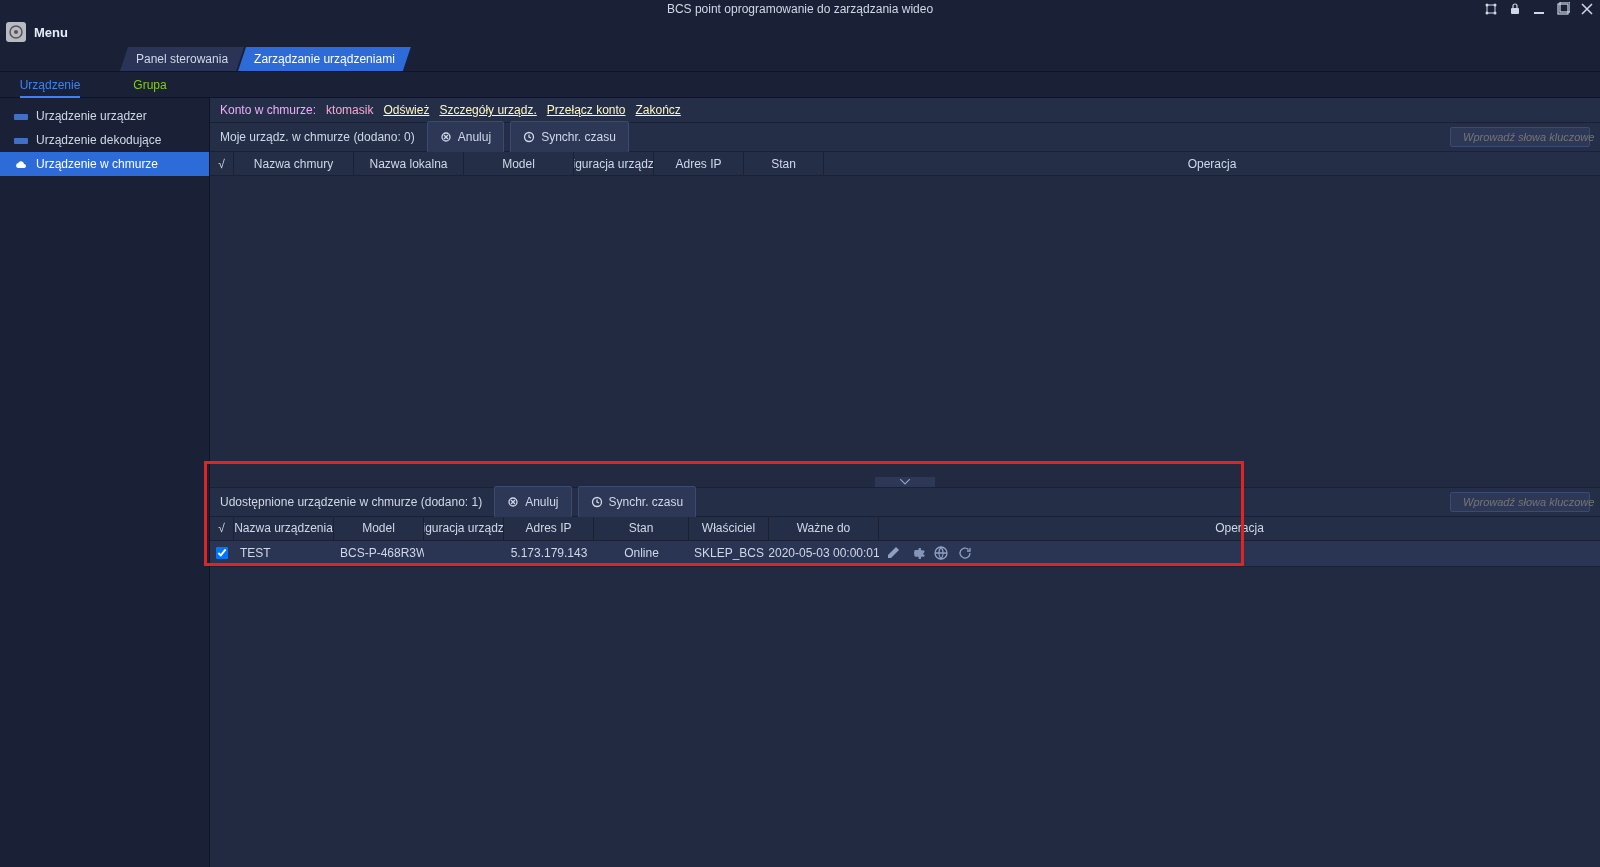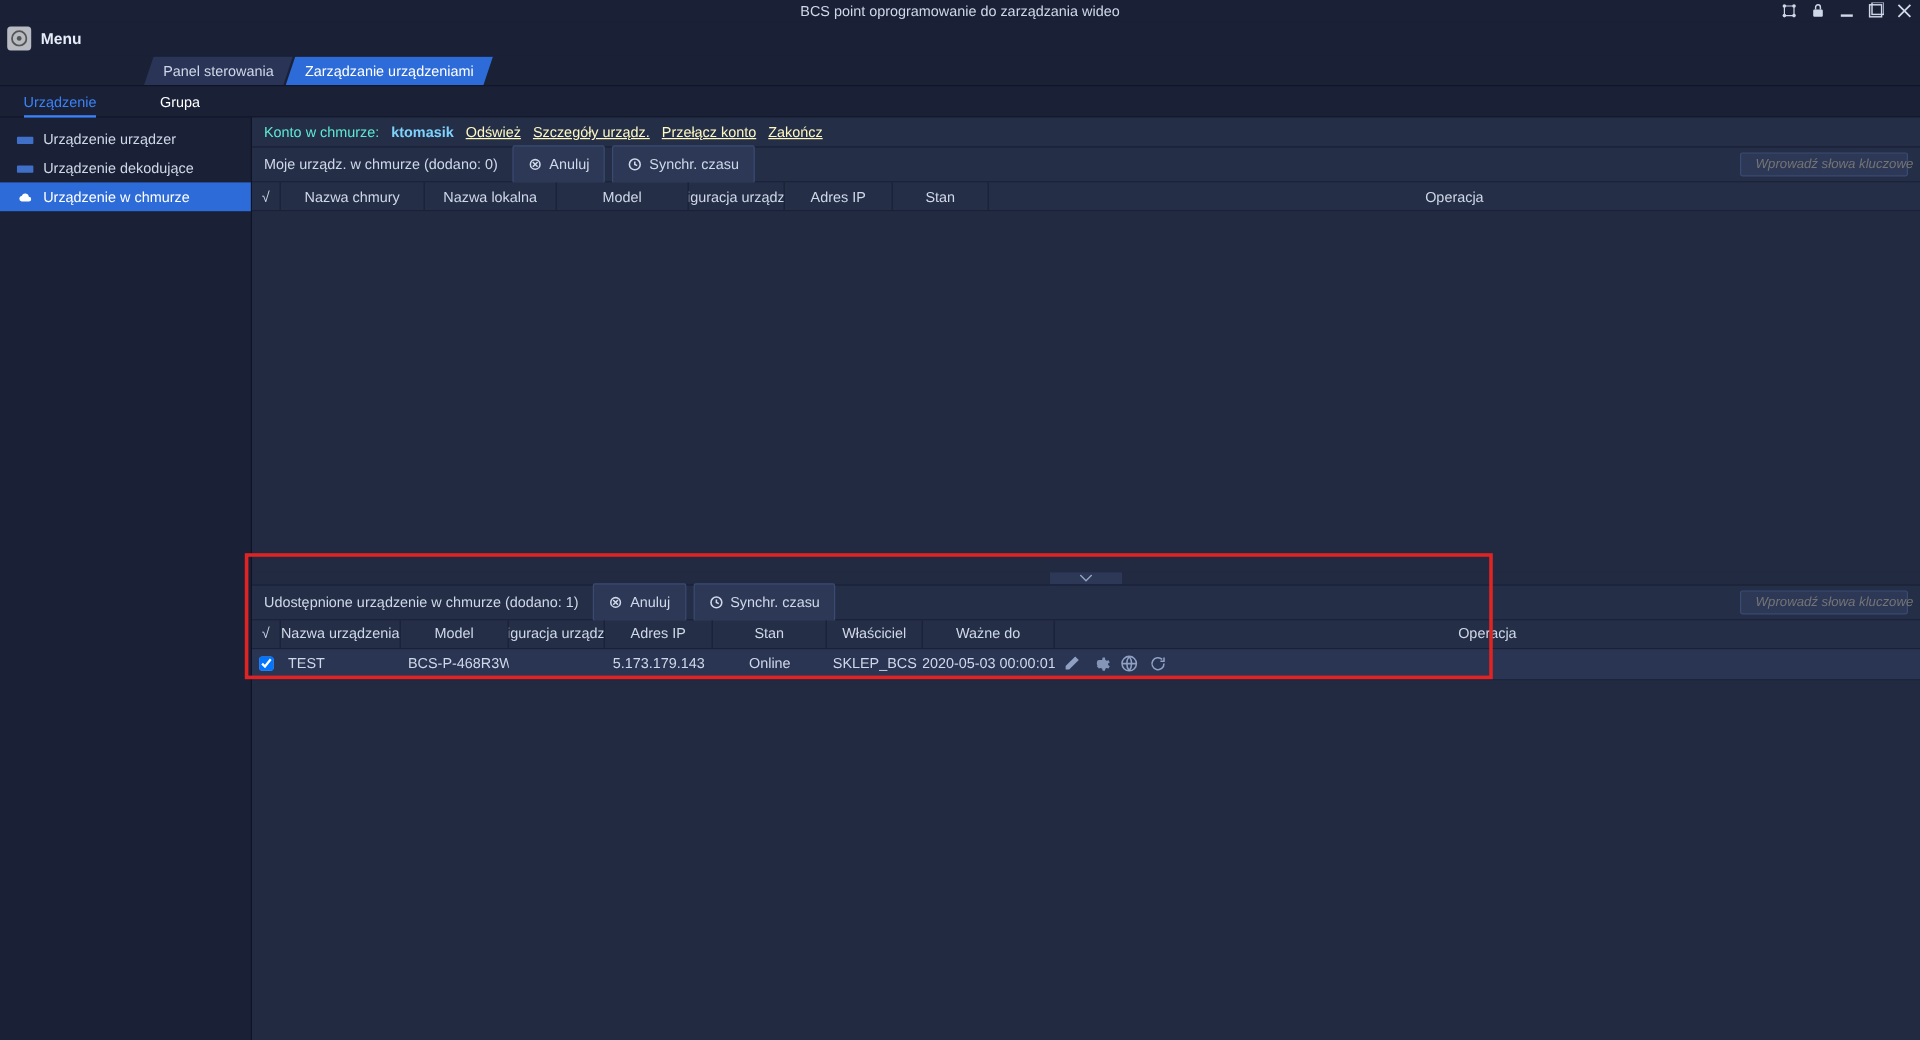--- a/index.html
+++ b/index.html
@@ -19,39 +19,39 @@
   .menu-label { color: #e6ecf8; font-weight: bold; font-size: 13px; }
 
   
   .tabstrip { height: 26px; display: flex; align-items: flex-end; background: #1a2137; padding-left: 120px; border-bottom: 1px solid #0f1424; }
   .tab { height: 24px; padding: 0 16px; display: flex; align-items: center; font-size: 12px; color: #cfd8e8; cursor: pointer; position: relative; }
   .tab.inactive { background: #2a3456; clip-path: polygon(8px 0, 100% 0, calc(100% - 8px) 100%, 0 100%); }
   .tab.active { background: #2c6bd8; color: #fff; clip-path: polygon(8px 0, 100% 0, calc(100% - 8px) 100%, 0 100%); margin-left: -6px; }
 
   
   .subnav { height: 26px; display: flex; align-items: center; background: #1a2137; border-bottom: 1px solid #0f1424; }
-  .subnav .sn { width: 100px; height: 26px; display: flex; align-items: center; justify-content: center; cursor: pointer; color: #ffffff; position: relative; }
+  .subnav .sn { width: 100px; height: 26px; display: flex; align-items: center; justify-content: center; cursor: pointer; color: #84cc16; position: relative; }
   .subnav .sn.active { color: #3b82f6; }
   .subnav .sn.active::after { content:""; position:absolute; bottom:0; left:20px; right:20px; height:2px; background:#3b82f6; }
 
   
   .body { flex: 1; display: flex; min-height: 0; }
 
   
   .sidebar { width: 210px; background: #1a2137; border-right: 1px solid #0f1424; padding-top: 6px; }
   .side-item { height: 24px; display: flex; align-items: center; padding-left: 14px; gap: 8px; cursor: pointer; color: #cfd8e8; font-size: 12px; }
   .side-item.active { background: #2c6bd8; color: #fff; }
   .side-icon { width:14px; height:10px; display:inline-block; }
 
   
   .main { flex: 1; display: flex; flex-direction: column; background: #222a42; min-width: 0; }
 
   .cloud-info { height: 24px; display: flex; align-items: center; gap: 10px; padding: 0 10px; background: #252e47; font-size: 12px; }
-  .cloud-info .lbl { color: #5eead4; }
-  .cloud-info .val { color: #7dd3fc; font-weight: bold; }
+  .cloud-info .lbl { color: #f0abfc; }
+  .cloud-info .val { color: #f9a8d4; }
   .cloud-info a { color: #fef9c3; text-decoration: underline; cursor: pointer; }
 
   .toolbar { height: 30px; display: flex; align-items: center; gap: 6px; padding: 0 10px; background: #252e47; border-top: 1px solid #1a2137; border-bottom: 1px solid #1a2137; }
   .toolbar .tlabel { color: #cfd8e8; font-size: 12px; margin-right: 6px; }
   .btn { height: 32px; padding: 0 12px; background: #2d3856; border: 1px solid #3b4a72; color: #cfd8e8; display: inline-flex; align-items: center; gap: 6px; cursor: pointer; font-size: 12px; border-radius: 2px; }
   .btn .bicon { width:12px; height:12px; display:inline-flex; align-items:center; justify-content:center; }
   .search-box { margin-left: auto; height: 20px; width: 140px; background: #2d3856; border: 1px solid #3b4a72; display: flex; align-items: center; padding: 0 12px; border-radius: 2px; }
   .search-box input { flex:1; background: transparent; border: none; color: #8fa0c2; font-size: 11px; font-style: italic; outline: none; }
 
   .thead { height: 24px; display: flex; align-items: center; background: #252e47; border-bottom: 1px solid #1a2137; font-size: 12px; color: #cfd8e8; }

